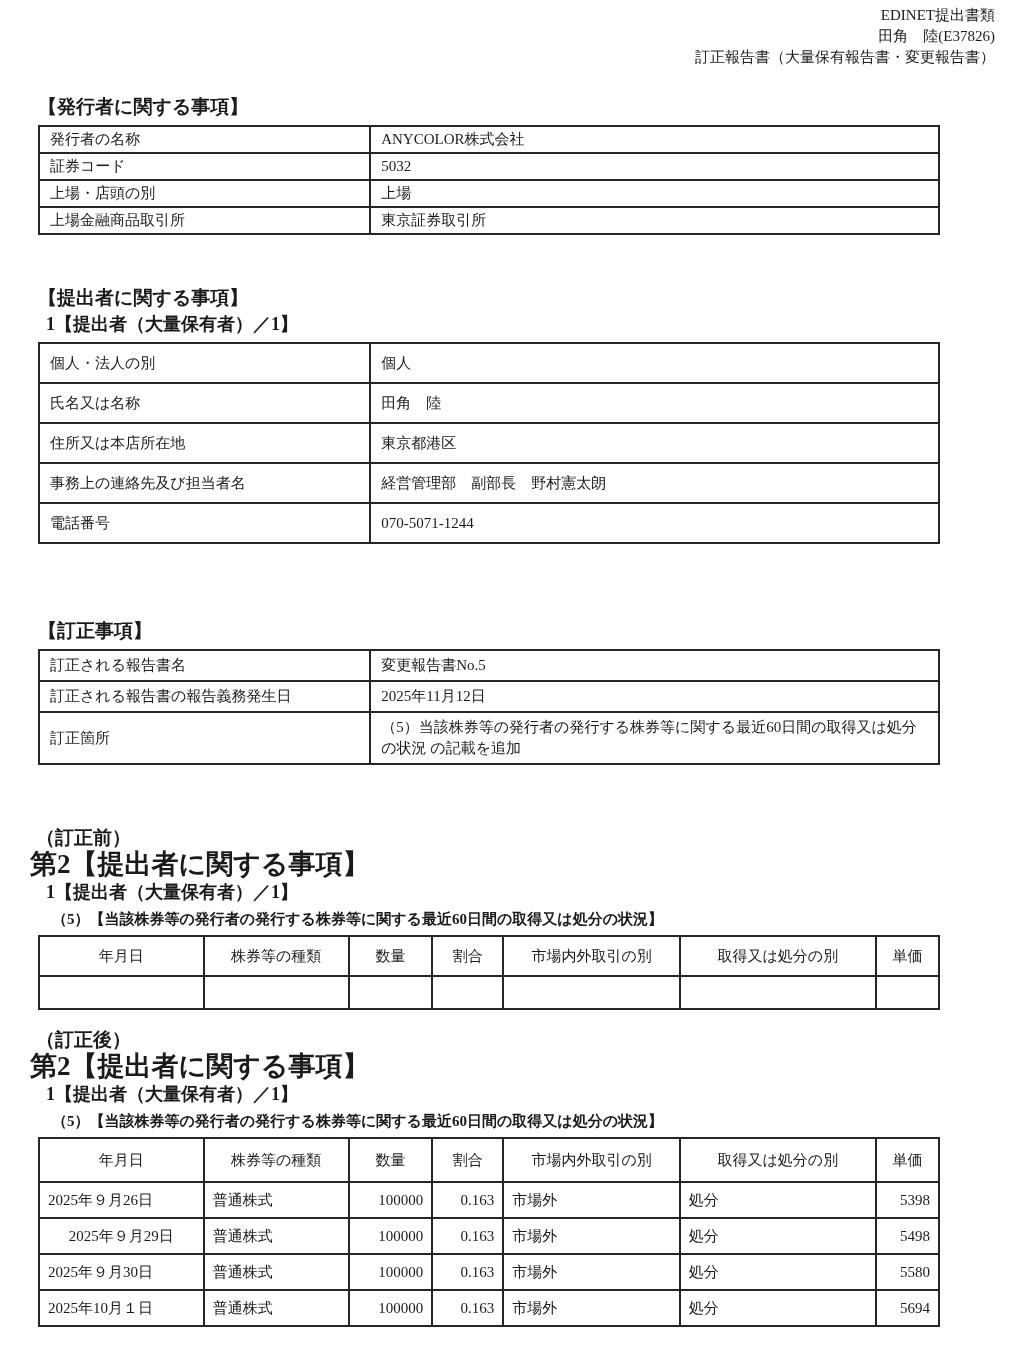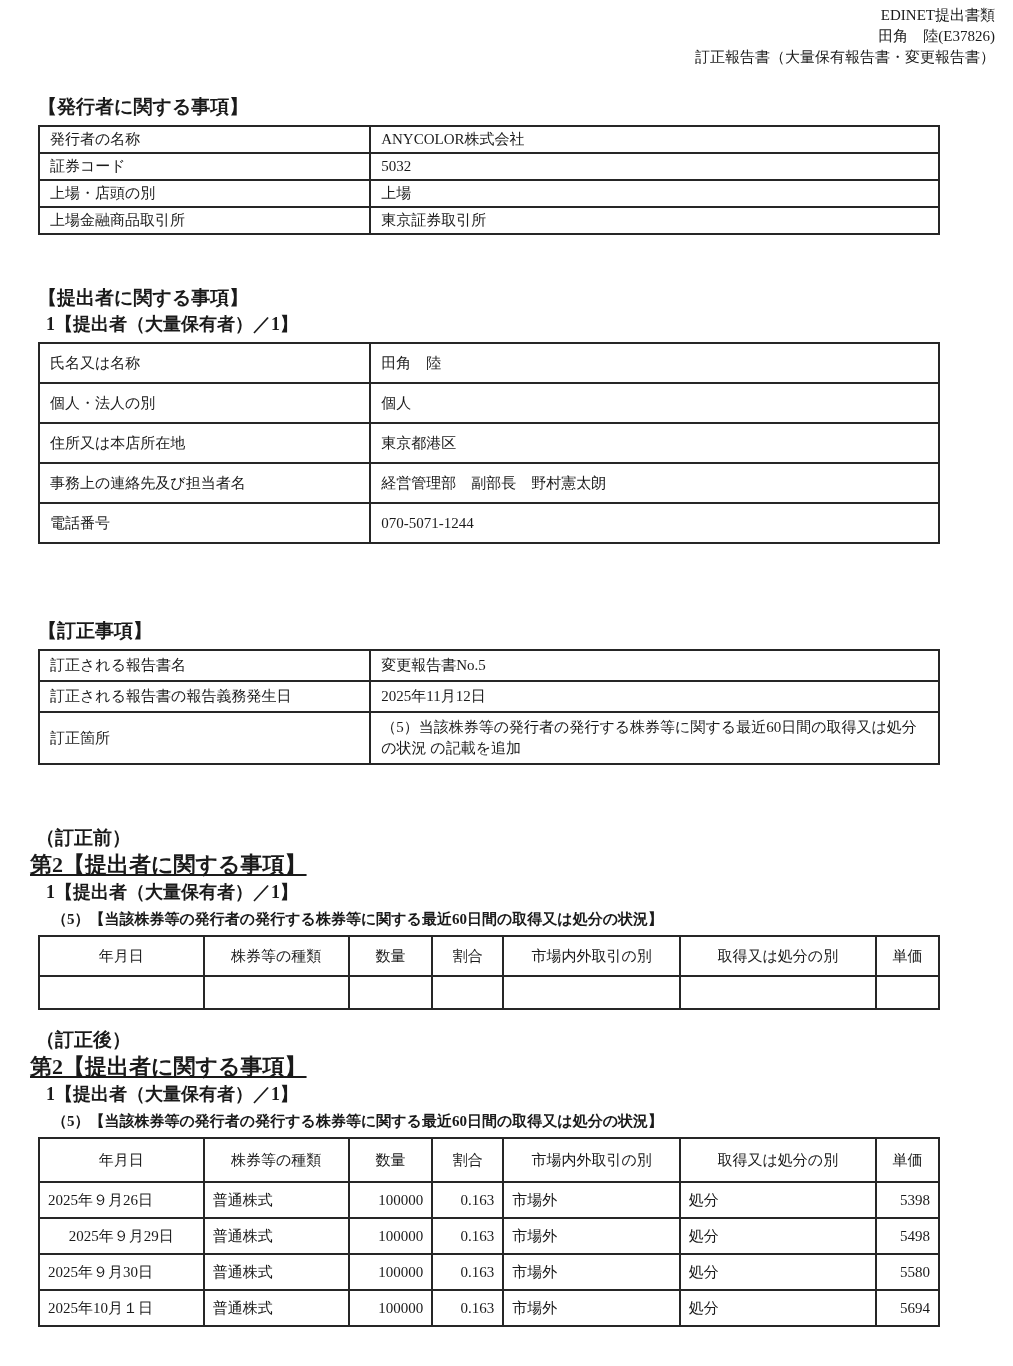--- a/index.html
+++ b/index.html
@@ -37,25 +37,24 @@
     margin: 3px 0 0 46px;
     line-height: 23px;
   }
   .chapter-label {
     font-size: 19px;
     font-weight: bold;
     margin: 0 0 0 36px;
     line-height: 25px;
   }
   .chapter-title {
-    font-size: 22px;
+    font-size: 27px;
     font-weight: bold;
     margin: 1px 0 0 30px;
     line-height: 27px;
-    text-decoration: underline;
   }
   .item-heading {
     font-size: 15px;
     font-weight: bold;
     margin: 5px 0 0 52px;
     line-height: 20px;
   }
   .mt-issuer   { margin-top: 27px; }
   .mt-filer    { margin-top: 51px; }
   .mt-correct  { margin-top: 75px; }
@@ -140,26 +139,26 @@
 
   <div class="sec-title mt-filer">【提出者に関する事項】</div>
   <div class="sec-subtitle">1【提出者（大量保有者）／1】</div>
   <table class="kv-table t2">
     <colgroup>
         <col class="col-kv-label">
         <col class="col-kv-value">
       </colgroup>
     <tbody>
         <tr>
+          <td>個人・法人の別</td>
+          <td>個人</td>
+        </tr>
+        <tr>
           <td>氏名又は名称</td>
           <td>田角　陸</td>
-        </tr>
-        <tr>
-          <td>個人・法人の別</td>
-          <td>個人</td>
         </tr>
         <tr>
           <td>住所又は本店所在地</td>
           <td>東京都港区</td>
         </tr>
         <tr>
           <td>事務上の連絡先及び担当者名</td>
           <td>経営管理部　副部長　野村憲太朗</td>
         </tr>
         <tr>

